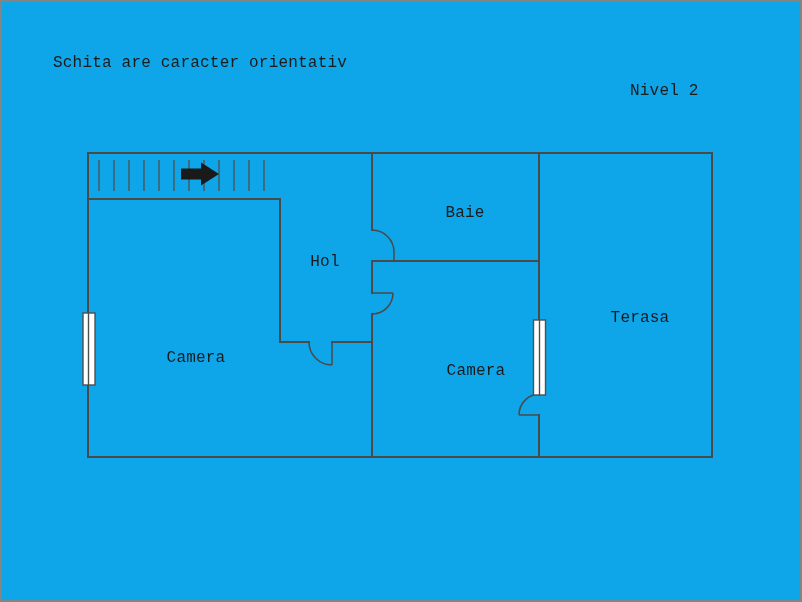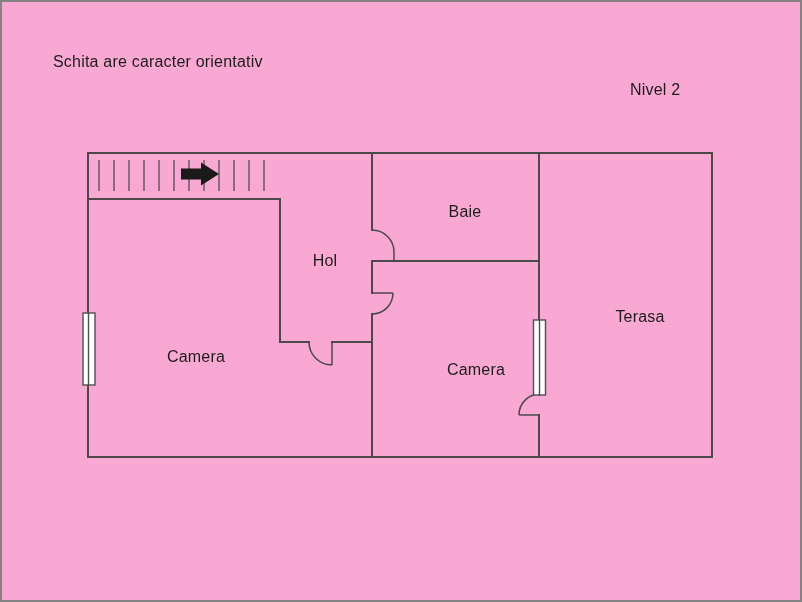--- a/index.html
+++ b/index.html
@@ -5,22 +5,23 @@
   html, body {
     margin: 0;
     padding: 0;
     background: #ffffff;
     font-family: "Liberation Sans", "DejaVu Sans", sans-serif;
   }
   .page {
     position: relative;
     width: 802px;
     height: 602px;
-    background: #f9a8d4;
+    background: #0ea5e9;
     overflow: hidden;
+    font-family: Liberation Mono, monospace;
   }
   .plan-svg {
     display: block;
     width: 802px;
     height: 602px;
   }
   .walls line {
     fill: none;
     stroke-width: 2;
     stroke-linecap: square;

